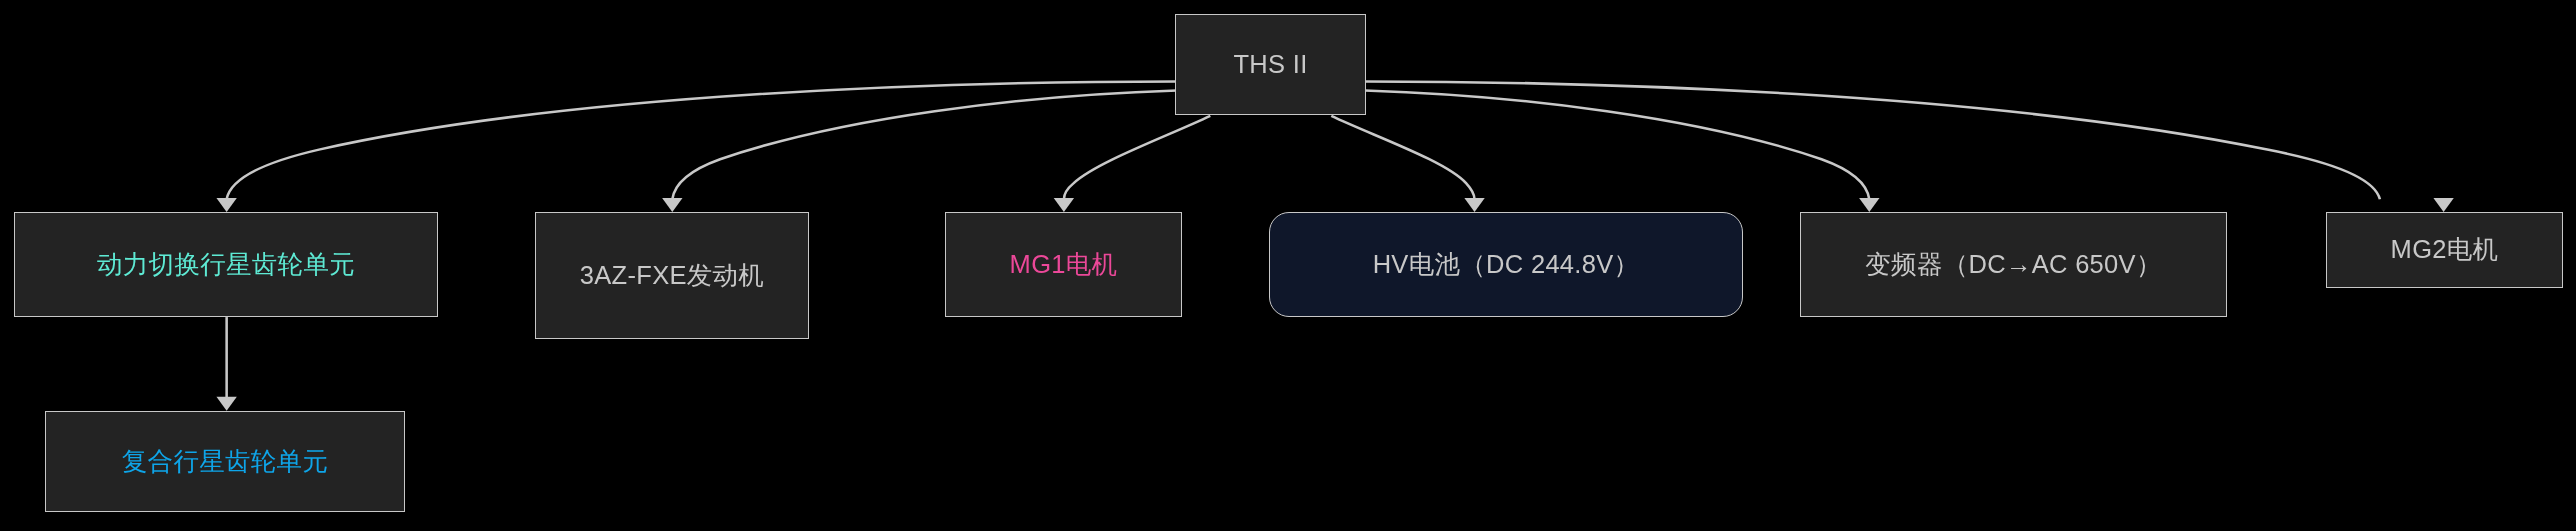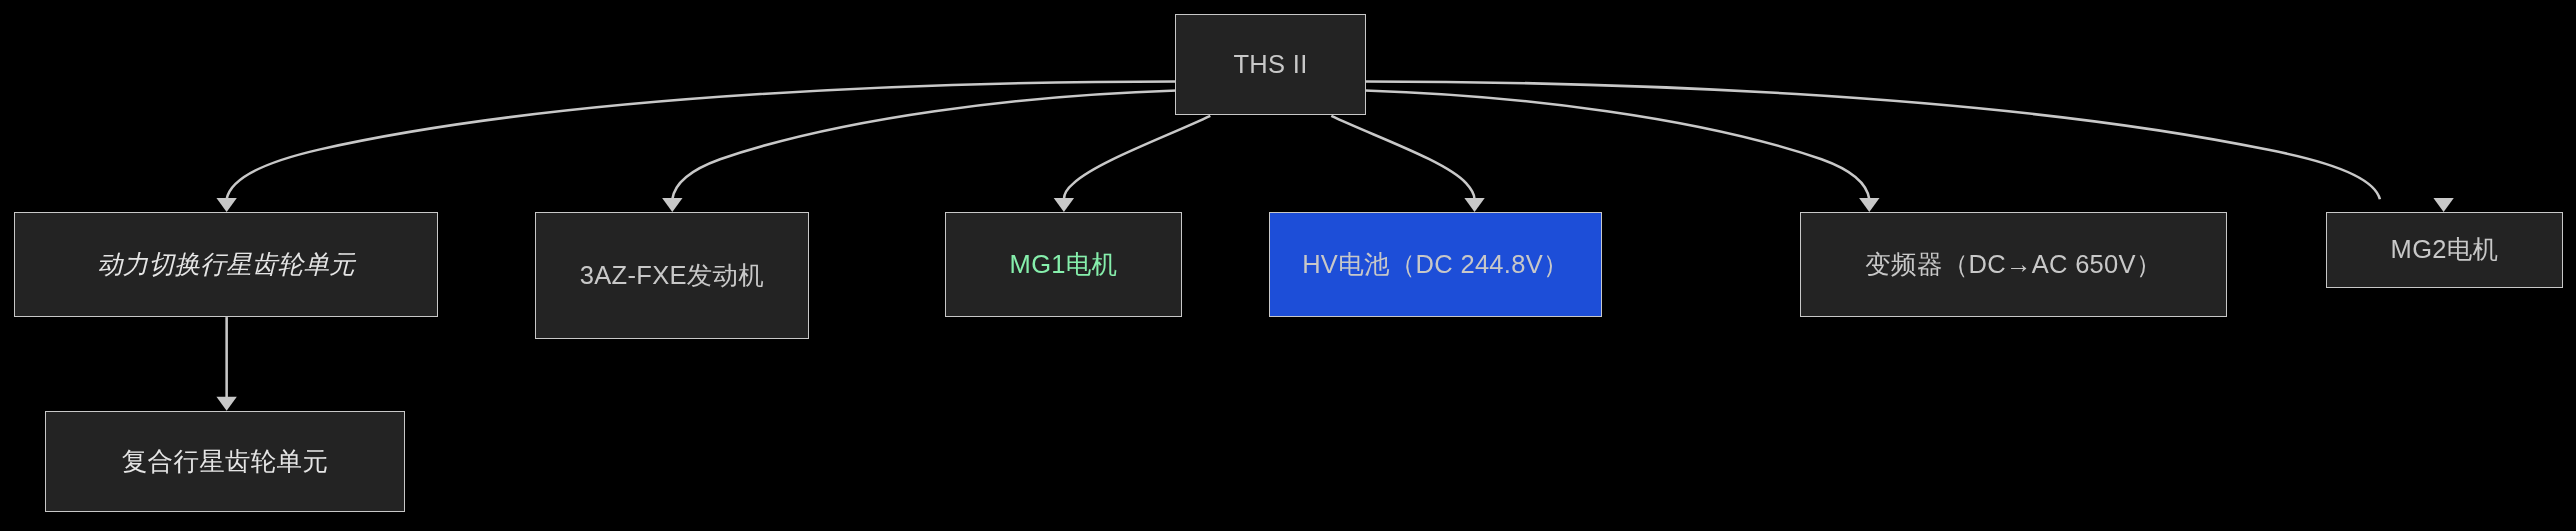--- a/index.html
+++ b/index.html
@@ -70,36 +70,36 @@
         <path d="M 3821 311 L 3853 311 L 3837 333 Z" fill="#c8c8c8"></path>
         <path d="M 339 623 L 371 623 L 355 645 Z" fill="#c8c8c8"></path>
       </g>
   </svg>
 
   <div id="node-layer">
       <div class="node" style="left: 1175px; top: 14px; width: 191px; height: 101px; background: rgb(35, 35, 35); border-color: rgb(200, 200, 200);">
         <span class="node-label" style="color: rgb(200, 200, 200);">THS II</span>
       </div>
       <div class="node" style="left: 14px; top: 212px; width: 424px; height: 105px; background: rgb(35, 35, 35); border-color: rgb(200, 200, 200);">
-        <span class="node-label" style="color: #e5e5e5; font-style: italic;">动力切换行星齿轮单元</span>
+        <span class="node-label" style="color: #5eead4;">动力切换行星齿轮单元</span>
       </div>
       <div class="node" style="left: 535px; top: 212px; width: 274px; height: 127px; background: rgb(35, 35, 35); border-color: rgb(200, 200, 200);">
         <span class="node-label" style="color: rgb(200, 200, 200);">3AZ-FXE发动机</span>
       </div>
       <div class="node" style="left: 945px; top: 212px; width: 237px; height: 105px; background: rgb(35, 35, 35); border-color: rgb(200, 200, 200);">
-        <span class="node-label" style="color: #86efac;">MG1电机</span>
+        <span class="node-label" style="color: #ec4899;">MG1电机</span>
       </div>
-      <div class="node" style="left: 1269px; top: 212px; width: 333px; height: 105px; background: #1d4ed8; border-color: rgb(200, 200, 200);">
+      <div class="node" style="left: 1269px; top: 212px; width: 474px; height: 105px; background: #0f172a; border-color: rgb(200, 200, 200); border-radius: 20px;">
         <span class="node-label" style="color: rgb(200, 200, 200);">HV电池（DC 244.8V）</span>
       </div>
       <div class="node" style="left: 1777px; top: 212px; width: 427px; height: 105px; background: rgb(35, 35, 35); border-color: rgb(200, 200, 200); margin-left: 23px;">
         <span class="node-label" style="color: rgb(200, 200, 200);">变频器（DC→AC 650V）</span>
       </div>
       <div class="node" style="left: 2326px; top: 212px; width: 237px; height: 76px; background: rgb(35, 35, 35); border-color: rgb(200, 200, 200);">
         <span class="node-label" style="color: rgb(200, 200, 200);">MG2电机</span>
       </div>
       <div class="node" style="left: 45px; top: 411px; width: 360px; height: 101px; background: rgb(35, 35, 35); border-color: rgb(200, 200, 200);">
-        <span class="node-label" style="color: #e5e5e5; text-align: center;">复合行星齿轮单元</span>
+        <span class="node-label" style="color: #0ea5e9; text-align: center;">复合行星齿轮单元</span>
       </div>
     </div>
 
 </div>
 
 
 </body></html>

